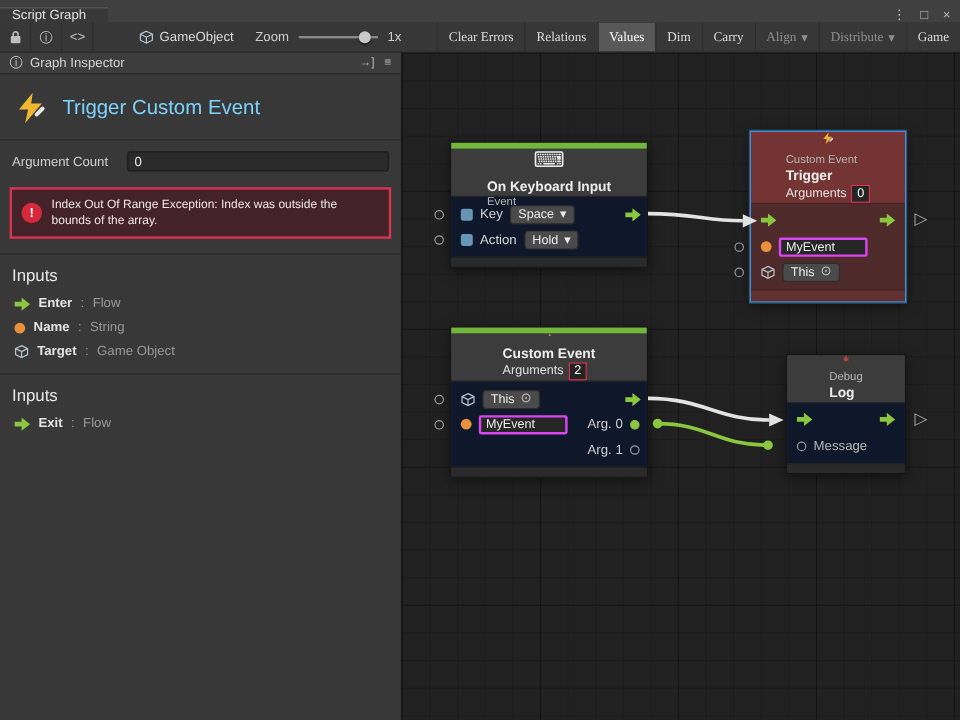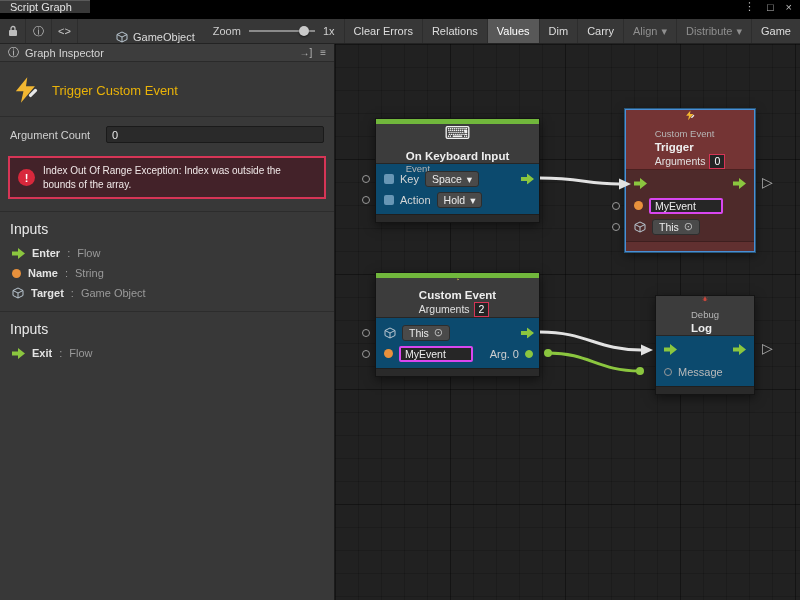--- a/index.html
+++ b/index.html
@@ -1,50 +1,50 @@
 <!DOCTYPE html>
 <html><head>
 <meta charset="utf-8">
 <style>
   * { margin:0; padding:0; box-sizing:border-box; }
   html,body { width:800px; height:600px; overflow:hidden; background:#202020;
     font-family:"Liberation Sans", sans-serif; font-size:11px; color:#d8d8d8; }
 
   
-  .tabbar { height:19px; background:#000000; display:flex; align-items:flex-start; }
+  .tabbar { height:19px; background:#404040; display:flex; align-items:flex-end; }
   .tab { background:#383838; border-top:1px solid #5a5a5a; padding:0 18px 0 10px;
     display:flex; align-items:center; font-size:11px; color:#e2e2e2; }
   .win-controls { margin-left:auto; display:flex; align-items:center; gap:12px;
     padding-right:8px; color:#bdbdbd; font-size:11px; }
 
   
   .toolbar { height:25px; background:#373737; border-bottom:1px solid #232323;
     display:flex; align-items:stretch; overflow:hidden; }
   .tb-icon-btn { width:26px; display:flex; align-items:center; justify-content:center;
     border-right:1px solid #2d2d2d; color:#c8c8c8; }
   .tb-spacer { width:28px; }
-  .tb-go { display:flex; align-items:flex-end; gap:5px; padding:0 10px; color:#dcdcdc; }
+  .tb-go { display:flex; align-items:center; gap:5px; padding:0 10px; color:#dcdcdc; }
   .tb-zoom { display:flex; align-items:center; gap:8px; padding:0 8px; color:#cfcfcf; }
   .slider-track { width:66px; height:2px; background:#8a8a8a; position:relative; }
   .slider-knob { position:absolute; right:6px; top:-4px; width:10px; height:10px;
     border-radius:50%; background:#c9c9c9; box-shadow:0 1px 2px rgba(0,0,0,.6); }
-  .tb-btns { margin-left:auto; display:flex; align-items:stretch; }
+  .tb-btns { margin-left:auto; display:flex; align-items:stretch;font-family:Liberation Serif, serif; }
   .tb-btn { display:flex; align-items:center; gap:4px; padding:0 9px;
     border-left:1px solid #2d2d2d; color:#dedede; white-space:nowrap; }
   .tb-btn.active { background:#585858; color:#fff; }
   .tb-btn.dim { color:#8f8f8f;justify-content:flex-end; }
 
   
   .inspector { position:absolute; left:0; top:44px; width:335px; bottom:0;
     background:#383838; border-right:1px solid #1c1c1c; z-index:3; }
   .insp-head { height:18px; display:flex; align-items:center; gap:6px; padding:0 8px;
     background:#3d3d3d; border-bottom:1px solid #2a2a2a; color:#d5d5d5; }
   .insp-head .right { margin-left:auto; display:flex; gap:8px; color:#b5b5b5; font-size:10px; }
   .insp-title-row { display:flex; align-items:center; gap:12px; padding:14px 12px 12px 12px; }
-  .insp-title { font-size:13px; color:#eab308; }
+  .insp-title { font-size:17px; color:#7dd3fc; }
   .divider { height:1px; background:#2c2c2c; }
   .arg-row { display:flex; align-items:center; padding:9px 10px; gap:8px; }
   .arg-label { width:88px; color:#d0d0d0; }
   .arg-input { flex:1; height:17px; background:#2a2a2a; border:1px solid #1a1a1a;
     border-radius:2px; color:#e8e8e8; font-size:11px; padding:0 5px;
     font-family:"Liberation Sans", sans-serif; }
   .error-box { margin:4px 8px 12px 8px; border:2px solid #d63556; background:#432229;
     display:flex; align-items:center; gap:8px; padding:6px 8px; }
   .error-icon { flex:none; width:17px; height:17px; border-radius:50%; background:#d8283c;
     color:#fff; font-weight:bold; display:flex; align-items:center; justify-content:center;
@@ -72,21 +72,21 @@
   .node-keyboard { left:40px; top:74px; width:165px; }
   .node-trigger  { left:290px; top:65px; width:130px; border-color:#4a8fd4;
     box-shadow:0 0 0 1px #27597f, 0 3px 10px rgba(0,0,0,.55); }
   .node-custom   { left:40px; top:228px; width:165px; }
   .node-debug    { left:320px; top:251px; width:100px; }
 
   .accent { height:5px; background:#71b73c; }
   .nheader { display:flex; align-items:center; gap:7px; padding:0 8px; height:40px;
     background:#3c3c3c; border-bottom:1px solid #262626;flex-direction:column; }
   .node-trigger .nheader { height:60px; background:#743434; border-bottom:1px solid #4a2020; }
-  .nbody { padding:4px 0; background:#0c4a6e; }
+  .nbody { padding:4px 0; background:#0f172a; }
   .node-trigger .nbody { background:#4e2a2a; }
   .nfooter { height:8px; background:#2a2a2a; border-top:1px solid #1f1f1f; }
   .node-trigger .nfooter { height:10px; background:#613030; border-top:1px solid #3e1f1f; }
 
   .htext { display:flex; flex-direction:column; line-height:1.25; }
   .ntitle { font-size:11.5px; font-weight:bold; color:#eeeeee; }
   .nsub, .nsuper { font-size:9.5px; color:#b6b6b6; }
   .nargs { font-size:10.5px; color:#e0e0e0; display:flex; align-items:center; gap:4px; }
   .badge { background:#242424; border:1px solid #d63556; color:#fff;
     padding:0 4px; font-size:10.5px; line-height:13px; }
@@ -381,20 +381,26 @@
       </div>
       <div class="nrow">
         <span class="port-circle port-left-out"></span>
         <span class="dot-orange"></span>
         <input class="tf" type="text" value="MyEvent" style="">
         <span class="argout">
           <span>Arg. 0</span>
           <span class="port-circle filled"></span>
         </span>
       </div>
+      <div class="nrow">
+        <span class="argout">
+          <span>Arg. 1</span>
+          <span class="port-circle"></span>
+        </span>
+      </div>
     </div>
     <div class="nfooter"></div>
   </div>
 
   <div class="node node-debug">
     <div class="nheader">
       <svg width="16" height="16" viewBox="0 0 16 16">
         <ellipse cx="8" cy="9.5" rx="4" ry="5" fill="#c8473c"></ellipse>
         <circle cx="8" cy="3.5" r="2" fill="#c8473c"></circle>
         <path d="M4 6.5 L1 4.5 M4 9.5 L1 9.5 M4 12.5 L1.5 14.5 M12 6.5 L15 4.5 M12 9.5 L15 9.5 M12 12.5 L14.5 14.5" stroke="#c8473c" stroke-width="1.2" fill="none"></path>

